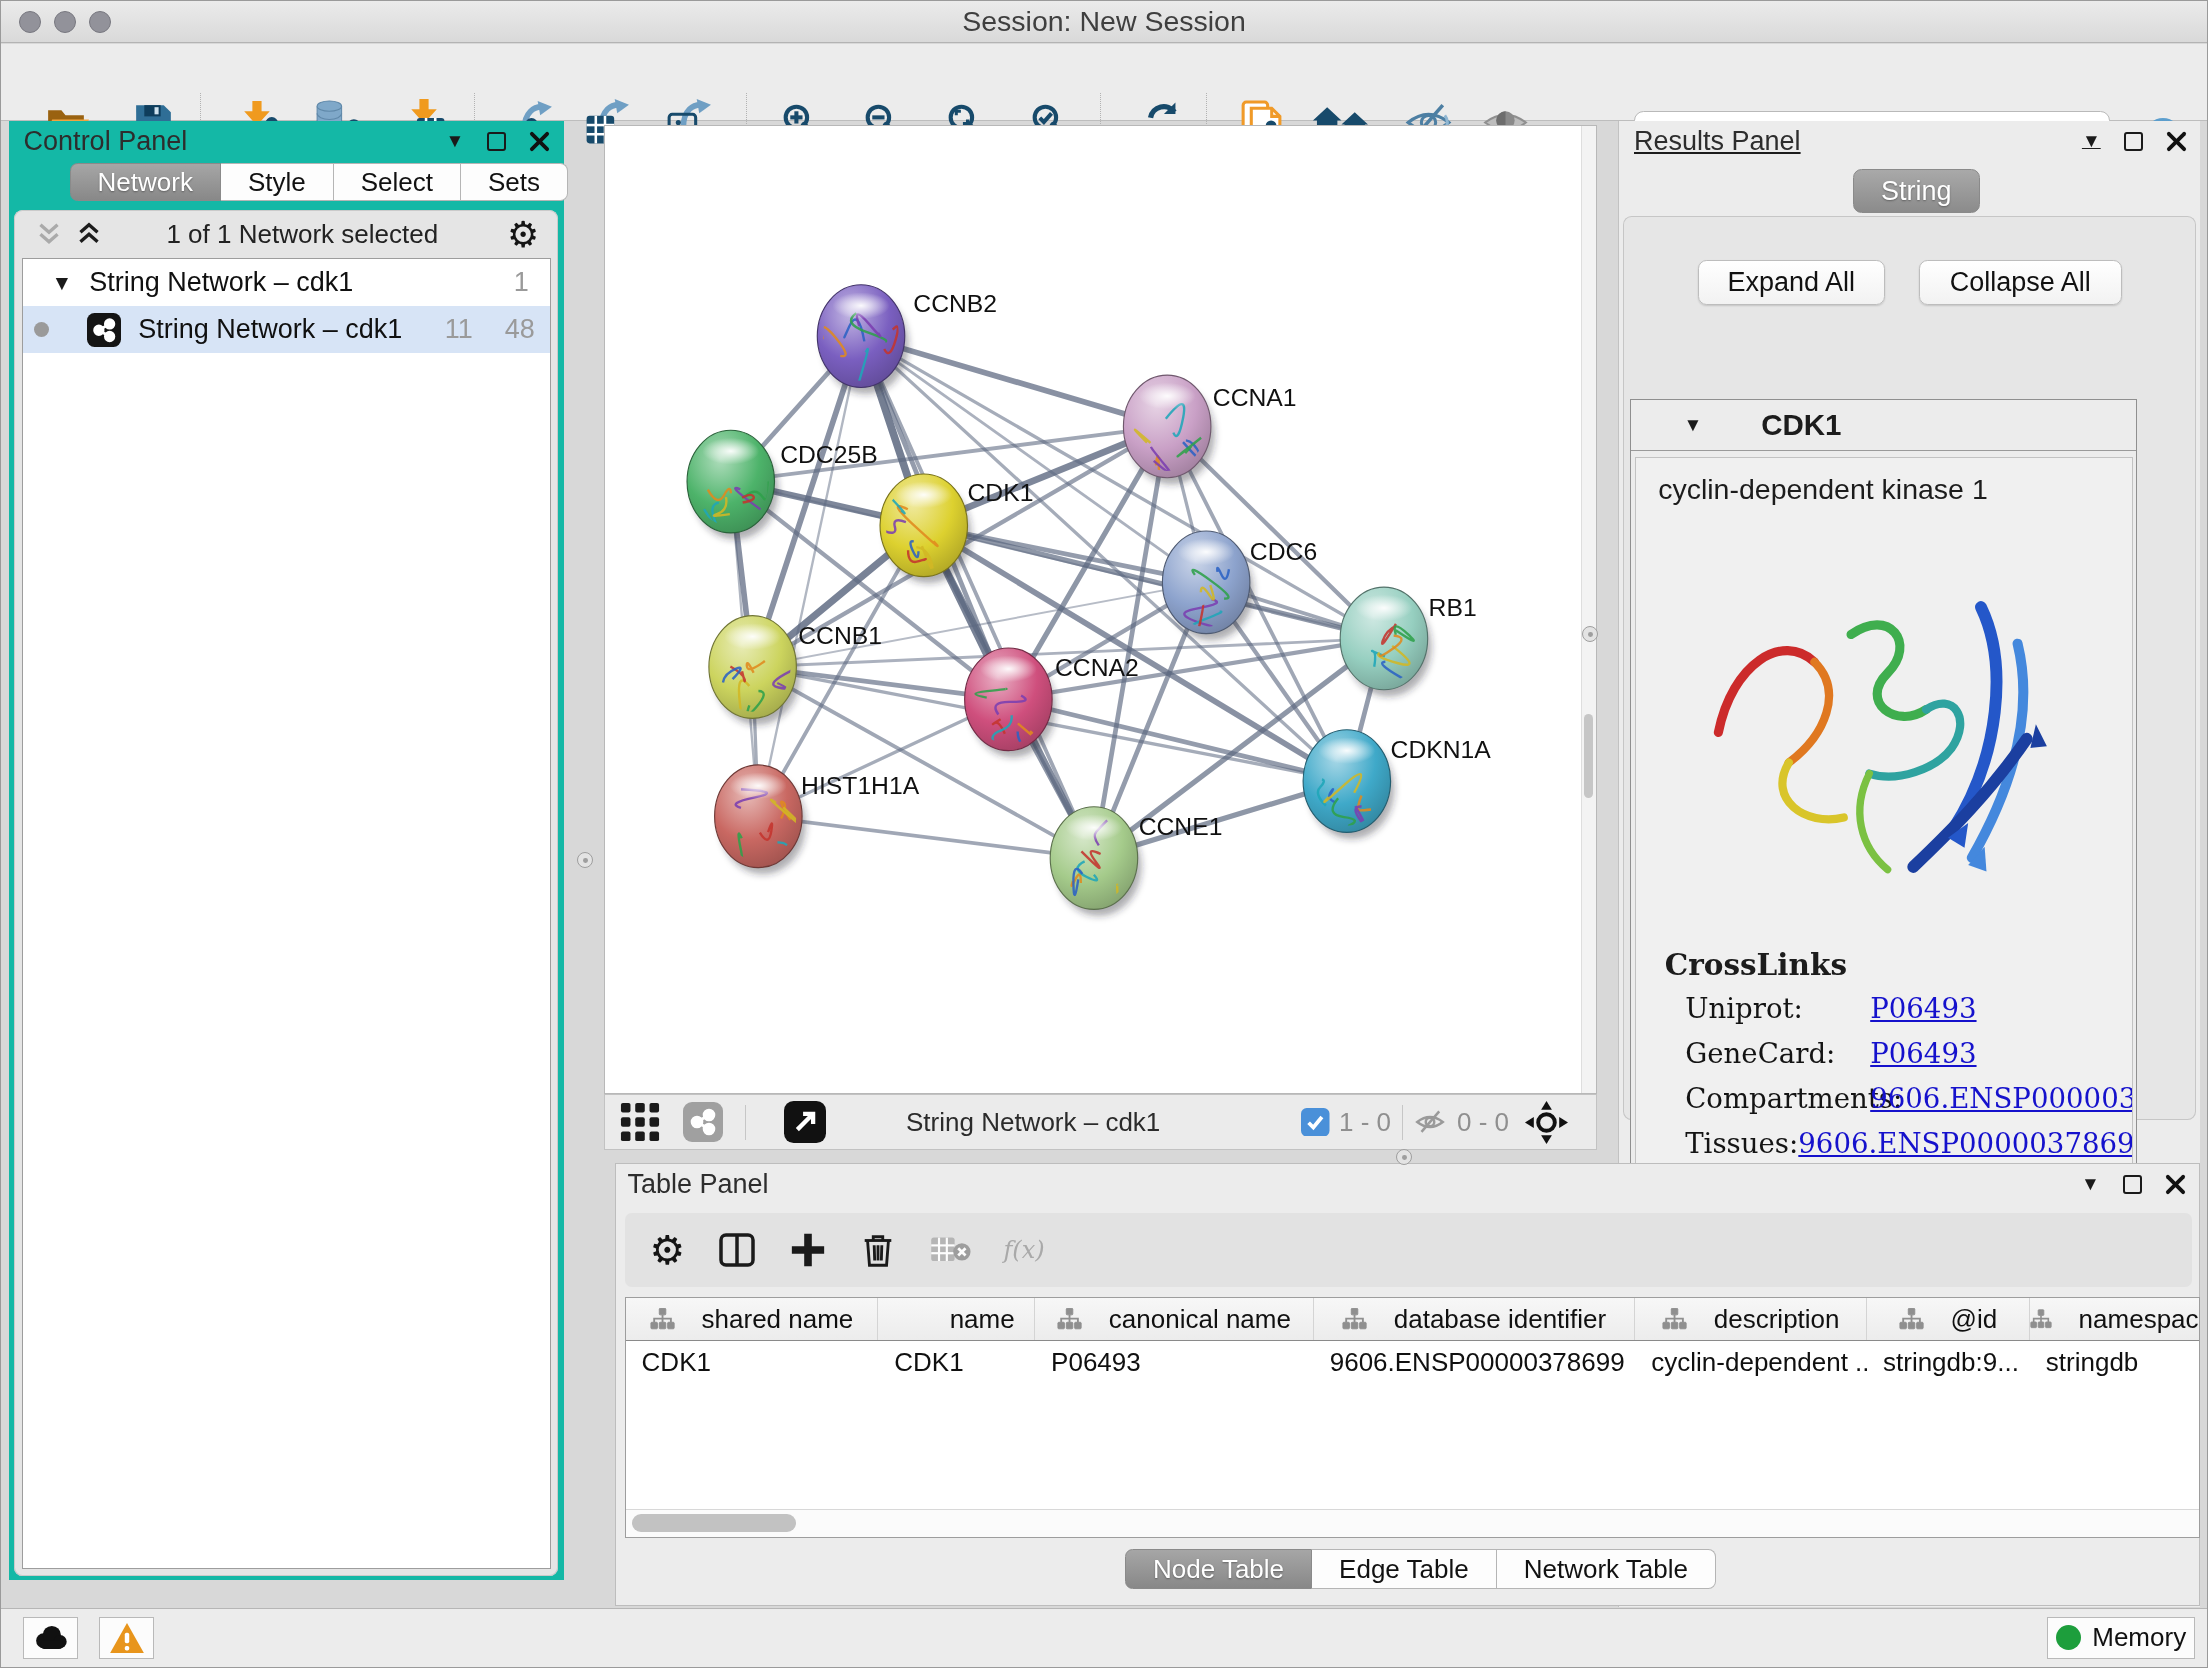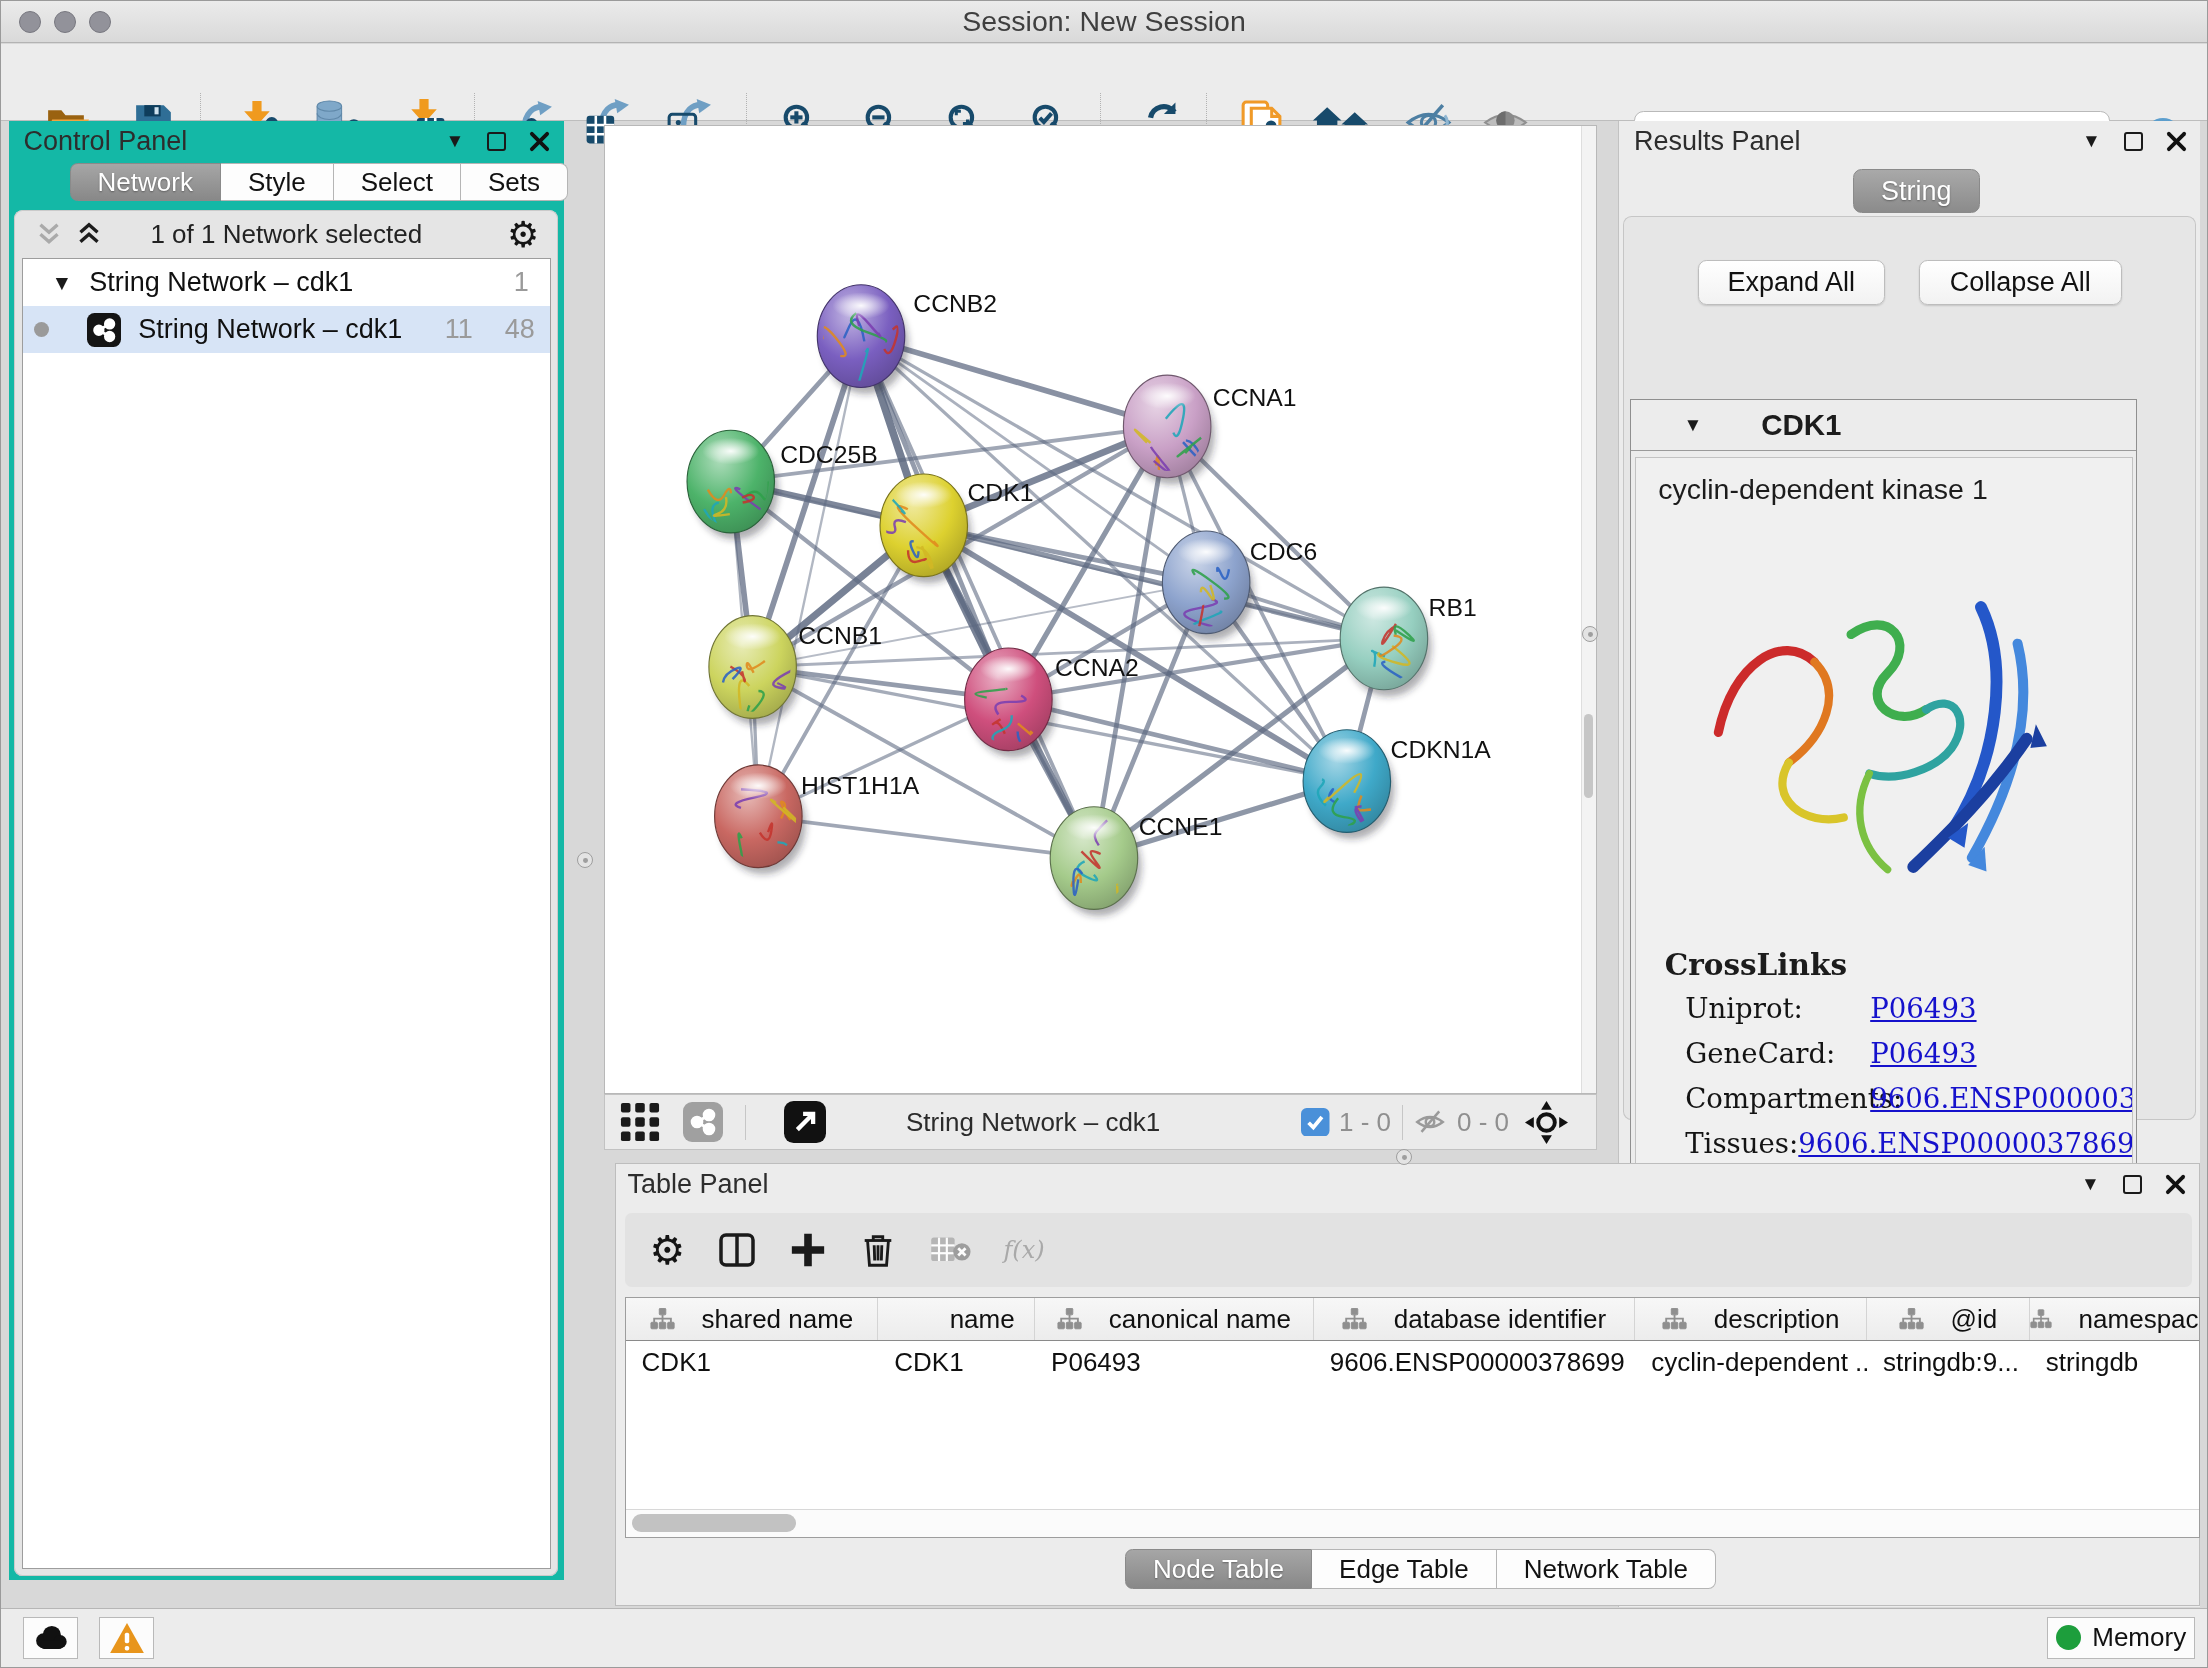--- a/index.html
+++ b/index.html
@@ -46,21 +46,21 @@
   .tab:last-child { border-radius:0 7.6px 7.6px 0; }
   .tab.active { background:linear-gradient(#a6a6a6,#888888); color:#fff;
     text-shadow:0 1px 1.9px rgba(0,0,0,0.35); border-color:#8a8a8a; }
 
   
   .control-panel { position:absolute; left:7.6px; top:120px; width:555px; height:1459px; background:#14b8a6; }
   .cp-tabs { position:absolute; left:61px; top:42px; }
   .cp-box { position:absolute; left:5.7px; top:89px; width:544px; height:1366px;
     background:#e5e5e5; border-radius:8.6px; box-shadow:inset 0 0 0 1px #cacaca; }
   .cp-toolrow { position:absolute; left:0; top:5.7px; width:100%; height:38px; display:flex; align-items:center; padding:0 19px; }
-  .cp-status { position:absolute; left:0; width:100%; text-align:center; font-size:26px; color:#222; }
+  .cp-status { position:absolute; left:16px; width:100%; text-align:center; font-size:26px; color:#222; }
   .gear-glyph { font-family:"DejaVu Sans", sans-serif; font-size:36px; color:#141414; line-height:1; margin-left:auto; z-index:2; }
   .tree { position:absolute; left:7.6px; top:48px; width:529px; height:1311px; background:#fff;
     border:1px solid #9d9d9d; overflow:hidden; }
   .tree-row { display:flex; align-items:center; height:47px; font-size:27px; }
   .tree-row.root { padding-left:28.5px; }
   .tree-row.selected { background:#d7e4f6; padding-left:11.4px; }
   .tree-label { margin-left:17px; color:#101010; }
   .tree-count { color:#9a9a9a; }
   .tree-dot { width:15px; height:15px; border-radius:50%; background:#9a9a9a; }
   .net-icon-sq { margin-left:38px; }
@@ -71,21 +71,21 @@
   .v-strip { position:absolute; right:0; top:0; width:15px; height:100%; background:#f3f3f3; border-left:1px solid #dedede; }
   .v-thumb { position:absolute; right:2.9px; top:588px; width:9.5px; height:84px; border-radius:4.8px; background:#c6c6c6; }
   .network-footer { position:absolute; left:603px; top:1093px; width:993px; height:56px;
     background:#ebebeb; border:1px solid #c2c2c2; }
   .nf-item { position:absolute; top:0; height:54px; display:flex; align-items:center; }
   .nf-title { font-size:26px; color:#2b2b2b; }
   .nf-count { font-size:26px; color:#8f8f8f; }
   .nf-sep { position:absolute; top:9.5px; height:35px; border-left:1px solid #c6c6c6; }
 
   
-  .results-panel { position:absolute; left:1617px; top:120px; width:582px; height:1486px; background:#ececec; border-left:1px solid #c2c2c2; }
+  .results-panel { position:absolute; left:1617px; top:120px; width:582px; height:1486px; background:#ececec; border-left:1px solid #c2c2c2;text-decoration:underline; }
   .string-tab { position:absolute; left:234px; top:48px; height:44px; line-height:42px; padding:0 27px;
     font-size:27px; color:#fff; text-shadow:0 1px 1.9px rgba(0,0,0,0.35);
     background:linear-gradient(#a9a9a9,#8b8b8b); border:1px solid #8a8a8a; border-radius:8.6px; }
   .results-box { position:absolute; left:3.8px; top:95px; width:573px; height:904px;
     background:#e6e6e6; border-radius:8.6px; box-shadow:inset 0 0 0 1px #c6c6c6; }
   .rp-btn { position:absolute; top:44px; height:45px; border:1px solid #bdbdbd; border-radius:8.6px;
     background:linear-gradient(#ffffff,#f2f2f2); box-shadow:0 1px 1.9px rgba(0,0,0,0.15);
     font-size:27px; color:#111; text-align:center; line-height:43px; }
   .cdk-box { position:absolute; left:7.6px; top:183px; width:507px; height:801px;
     border:1.9px solid #8f8f8f; background:#ececec; }

